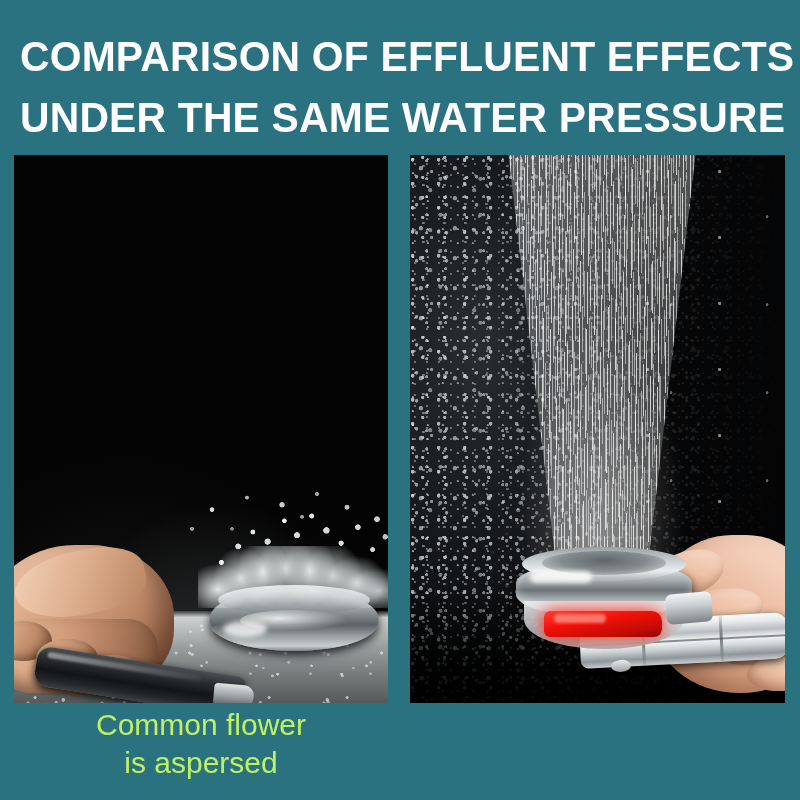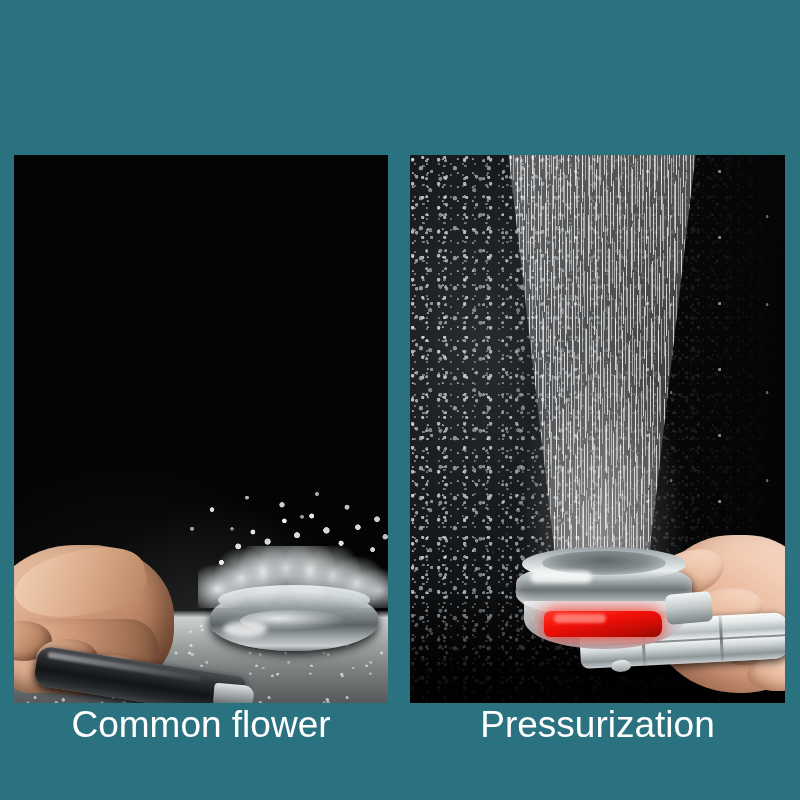--- a/index.html
+++ b/index.html
@@ -560,35 +560,39 @@
     position: absolute;
     left: 0;
     top: 706px;
     width: 800px;
     height: 94px;
   }
   .caption {
     position: absolute;
     top: 0;
     text-align: center;
-    color: #ffffff;
+    color: #bef264;
     font-family: "Liberation Sans", sans-serif;
     font-weight: normal;
-    font-size: 37px;
+    font-size: 30px;
     line-height: 38px;
   }
   .caption .cline { display: block; white-space: nowrap; }
   .caption.left  { left: 14px;  width: 374px; }
   .caption.right { left: 410px; width: 375px; }
 </style>
 </head>
 <body>
 
 <div id="poster">
 
+  <div class="title-block">
+    <span class="title-line">COMPARISON OF EFFLUENT EFFECTS</span>
+    <span class="title-line">UNDER THE SAME WATER PRESSURE</span>
+  </div>
 
   <div class="panels">
 
     <div class="panel left">
       <div class="left-bg"></div>
 
       <div class="counter-edge"></div>
       <div class="counter"></div>
       <div class="counter-wet"></div>
 
@@ -661,19 +665,19 @@
         </div>
         <div class="head-gloss"></div>
         <div class="neck"></div>
       </div>
     </div>
   </div>
 
   <div class="captions">
     <div class="caption left">
       <span class="cline">Common flower</span>
+      <span class="cline">is aspersed</span>
     </div>
     <div class="caption right">
-      <span class="cline">Pressurization</span>
     </div>
   </div>
 
 </div>
 
 </body></html>

